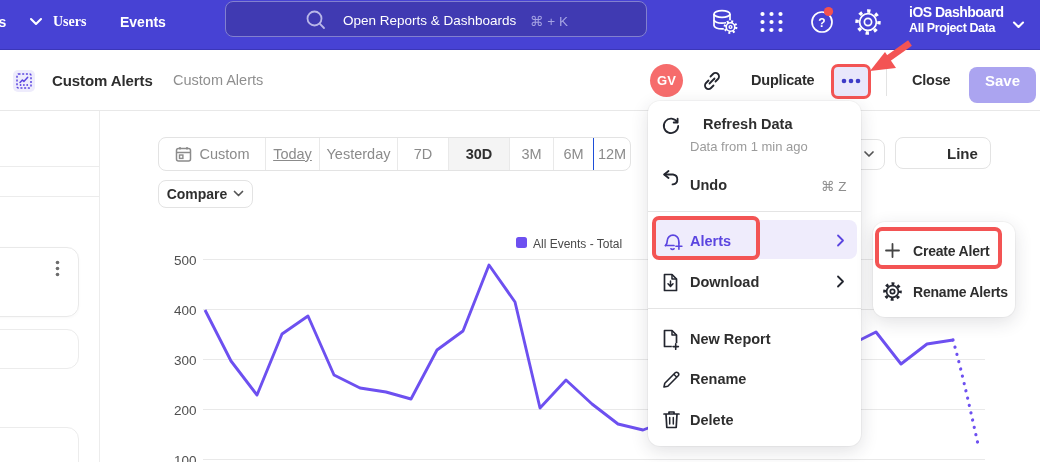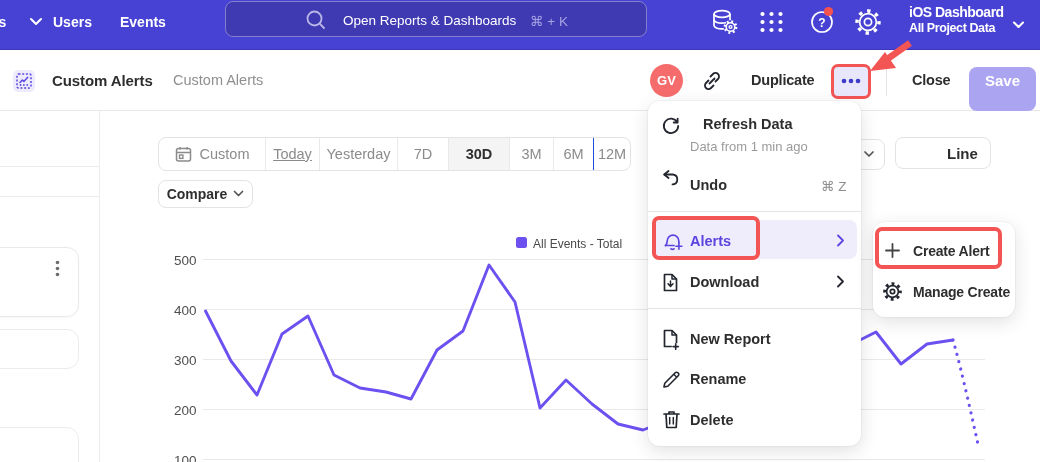--- a/index.html
+++ b/index.html
@@ -9,21 +9,21 @@
   body { position:relative; }
 </style>
 </head>
 <body>
 
 <div class="abs" id="navbar" style="left:0;top:0;width:1040px;height:50px;background:#4742d4;border-bottom:1px solid #3b36b8;">
   <span class="abs" style="left:-42px;top:14px;color:#fff;font-size:14px;font-weight:700;">Boards</span>
   <svg class="abs" style="left:28px;top:16px;" width="16" height="12" viewBox="0 0 16 12">
     <path d="M3 3 L8 8 L13 3" stroke="#fff" stroke-width="2.1" fill="none" stroke-linecap="round" stroke-linejoin="round"></path>
   </svg>
-  <span class="abs" style="left:53px;top:14px;color:#fff;font-size:14px;font-weight:700;">Users</span>
+  <span class="abs" style="left:53px;top:14px;color:#fff;font-size:14px;font-weight:700;font-family:Liberation Serif, serif;">Users</span>
   <span class="abs" style="left:120px;top:14px;color:#fff;font-size:14px;font-weight:700;">Events</span>
 
   <div class="abs" style="left:225px;top:1px;width:422px;height:36px;background:#403ab2;border:1px solid #8280cf;border-radius:8px;"></div>
   <svg class="abs" style="left:304px;top:8px;" width="24" height="24" viewBox="0 0 24 24">
     <circle cx="10.5" cy="10.5" r="7" stroke="#b9b7e8" stroke-width="1.8" fill="none"></circle>
     <path d="M15.7 15.7 L20 20" stroke="#b9b7e8" stroke-width="1.8" stroke-linecap="round"></path>
   </svg>
   <span class="abs" style="left:343px;top:13px;color:#fff;font-size:13.5px;">Open Reports &amp; Dashboards</span>
   <span class="abs" style="left:530px;top:13px;color:#a5a3e3;font-size:13.5px;">⌘ + K</span>
 
@@ -109,21 +109,21 @@
       <g fill="#3d3bc7">
           <circle cx="3" cy="3" r="2.3"></circle>
           <circle cx="10" cy="3" r="2.3"></circle>
           <circle cx="17" cy="3" r="2.3"></circle>
         </g>
     </svg>
   </div>
 
   <div class="abs" style="left:886px;top:18px;width:1px;height:28px;background:#e3e3e3;"></div>
   <span class="abs" style="left:912px;top:22px;color:#2e2e2e;font-size:14.5px;font-weight:700;letter-spacing:-0.2px;">Close</span>
-  <div class="abs" style="left:969px;top:17px;width:67px;height:44px;background:#aba4f0;border-radius:8px;color:#fff;font-size:15px;font-weight:700;text-align:center;line-height:28px;">Save</div>
+  <div class="abs" style="left:969px;top:17px;width:67px;height:36px;background:#aba4f0;border-radius:8px;color:#fff;font-size:15px;font-weight:700;text-align:center;line-height:28px;">Save</div>
 </div>
 
 <svg class="abs" style="left:860px;top:35px;z-index:30;" width="60" height="42" viewBox="0 0 60 42">
   <path d="M50 8 L26 25" stroke="#f35454" stroke-width="6.5" fill="none"></path>
   <path d="M10 36 L25 17 L36 33 Z" fill="#f35454"></path>
 </svg>
 
 <div class="abs" id="main" style="left:0;top:111px;width:1040px;height:351px;background:#fff;">
 
   <div class="abs" style="left:0;top:55px;width:99px;height:1px;background:#ececec;"></div>
@@ -275,14 +275,14 @@
   </svg>
   <span style="position:absolute;left:40px;top:21px;color:#2e2e2e;font-size:14px;font-weight:700;letter-spacing:-0.2px;">Create Alert</span>
   <div style="position:absolute;left:2px;top:5px;width:127px;height:42px;border:4.5px solid #f35454;border-radius:7px;"></div>
   <svg style="position:absolute;left:10px;top:60px;" width="19" height="19" viewBox="0 0 19 19">
     <g transform="translate(9.5,9.5)">
       <circle r="7.9" stroke="#23262f" stroke-width="2.8" fill="none" stroke-dasharray="2.9 3.3" stroke-dashoffset="1.2"></circle>
       <circle r="5.9" stroke="#23262f" stroke-width="1.7" fill="none"></circle>
       <circle r="2.2" stroke="#23262f" stroke-width="1.7" fill="none"></circle>
     </g>
   </svg>
-  <span style="position:absolute;left:40px;top:62px;color:#2e2e2e;font-size:14px;font-weight:700;letter-spacing:-0.2px;">Manage Create</span>
+  <span style="position:absolute;left:40px;top:62px;color:#2e2e2e;font-size:14px;font-weight:700;letter-spacing:-0.2px;">Rename Alerts</span>
 </div>
 
 </body></html>

